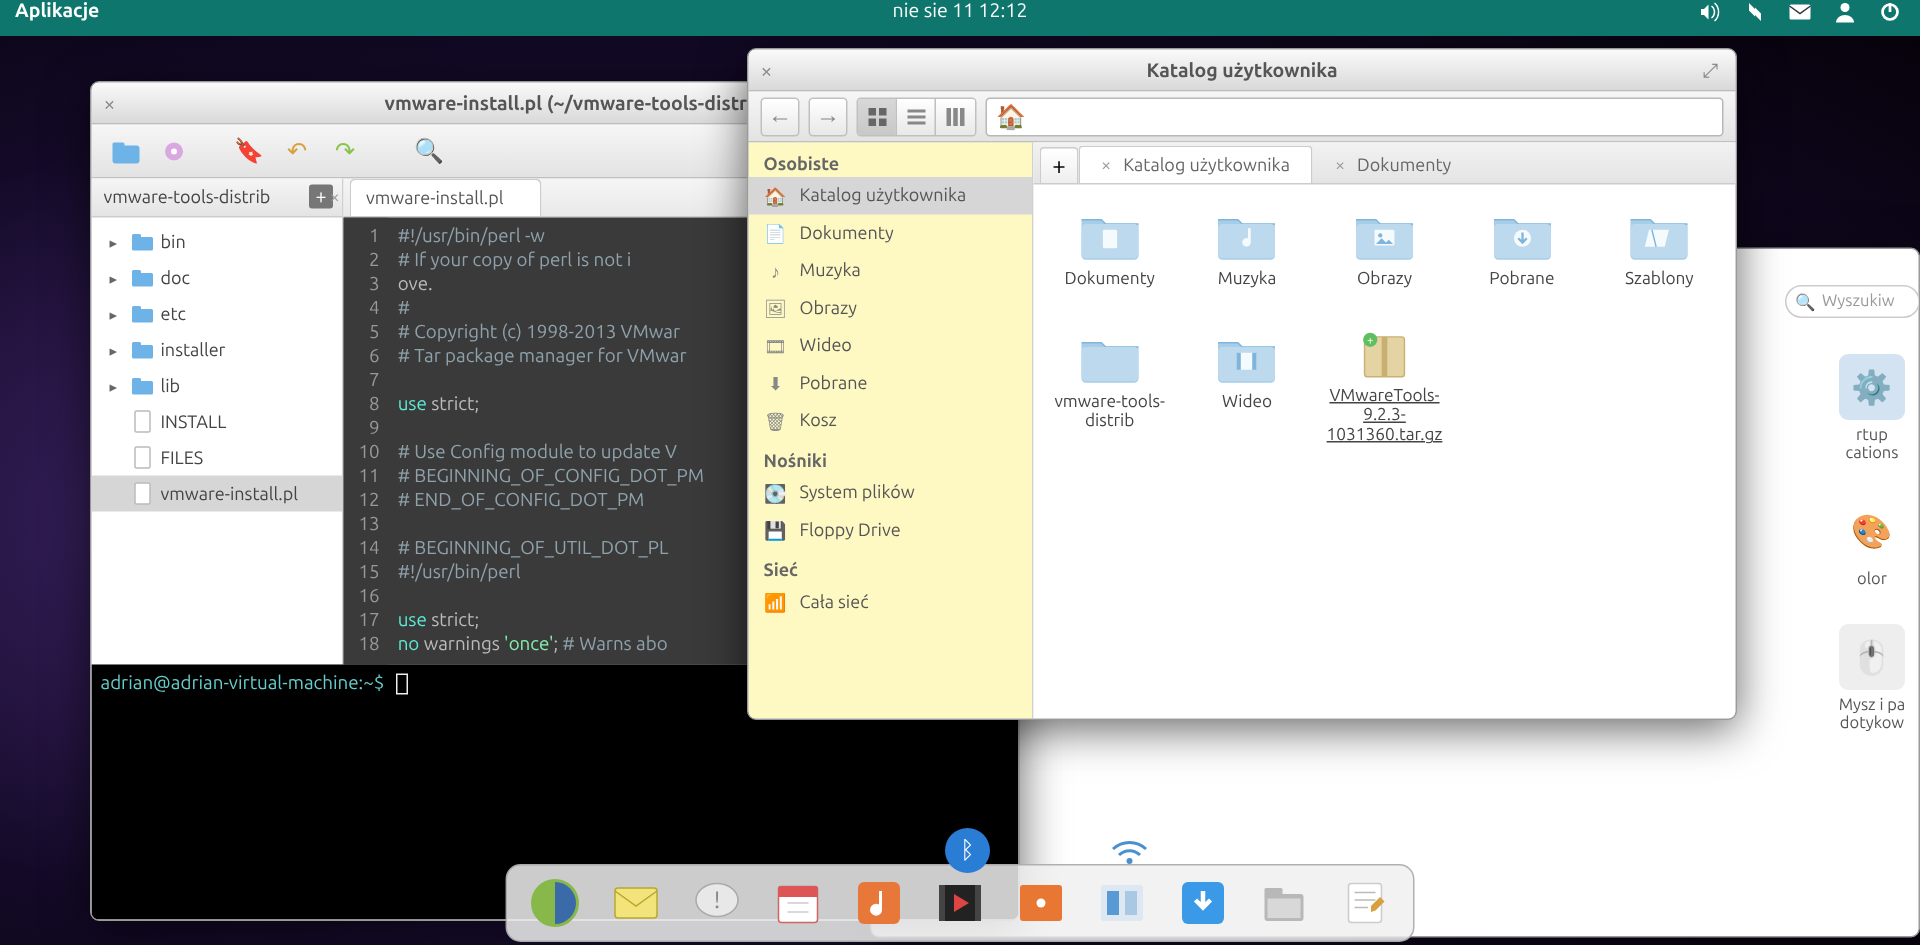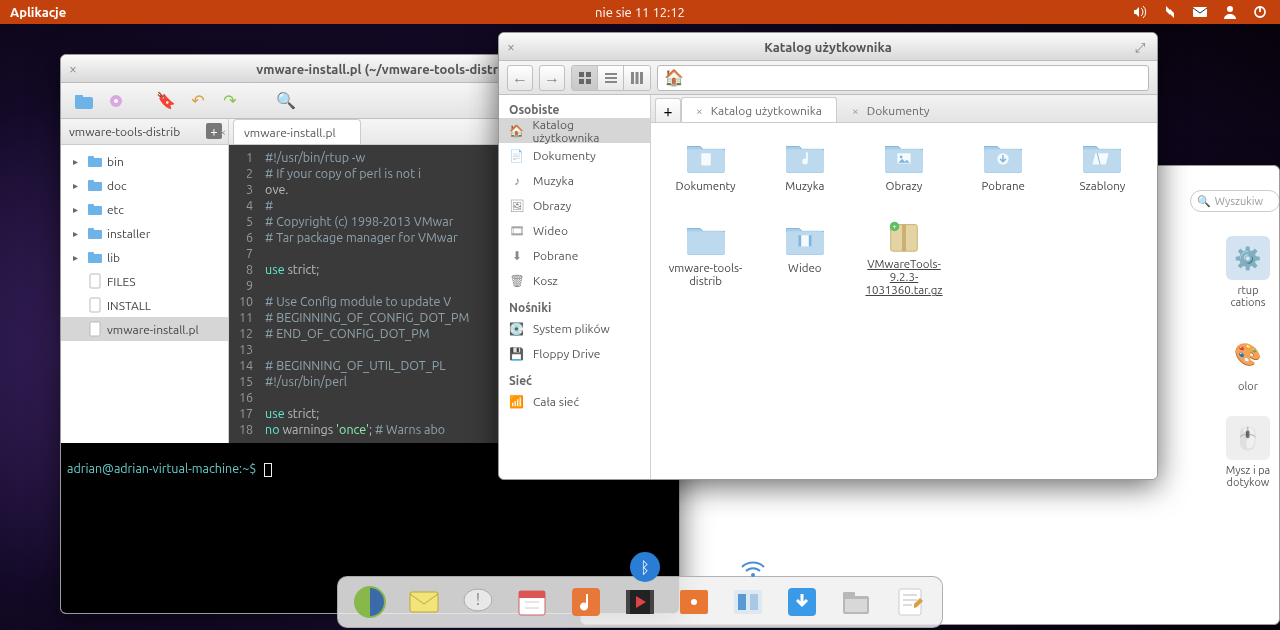--- a/index.html
+++ b/index.html
@@ -1,20 +1,20 @@
 <!DOCTYPE html>
 <html><head>
 <meta charset="utf-8">
 <style>
 * { margin:0; padding:0; box-sizing:border-box; font-family:"Segoe UI",Ubuntu,Arial,sans-serif; }
 body { width:1280px; height:630px; overflow:hidden; position:relative;
   background: radial-gradient(ellipse at 35% 55%, #8b5fb0 0%, #5d3a82 15%, #2e1a4f 35%, #140a28 60%, #050108 100%);
 }
 
-.top-panel{position:absolute;top:0;left:0;right:0;height:24px;background:#c2410c;color:#fff;display:flex;align-items:center;font-size:13px;z-index:100}
+.top-panel{position:absolute;top:0;left:0;right:0;height:24px;background:#0f766e;color:#fff;display:flex;align-items:flex-start;font-size:13px;z-index:100}
 .top-panel .left{padding:0 10px;font-weight:bold}
 .top-panel .center{position:absolute;left:50%;transform:translateX(-50%);font-weight:normal}
 .top-panel .right{margin-left:auto;display:flex;align-items:center;gap:14px;padding-right:12px}
 .top-panel .icon{width:16px;height:16px;display:flex;align-items:center;justify-content:center}
 
 
 .win{position:absolute;background:#eaeaea;border:1px solid #9a9a9a;border-radius:6px;box-shadow:0 6px 30px rgba(0,0,0,.6);display:flex;flex-direction:column;overflow:hidden}
 .titlebar{height:28px;background:linear-gradient(#fafafa,#d9d9d9);display:flex;align-items:center;font-size:13px;color:#555;border-bottom:1px solid #bcbcbc}
 .titlebar .close{width:14px;height:14px;margin:0 8px;color:#888;font-size:14px;line-height:14px;cursor:pointer}
 .titlebar .title{flex:1;text-align:center;font-weight:bold}
@@ -36,35 +36,35 @@
 .editor-main{flex:1;display:flex;flex-direction:column;min-width:0}
 .editor-tabs{height:26px;background:linear-gradient(#f5f5f5,#e9e9e9);border-bottom:1px solid #ccc;display:flex;align-items:flex-end}
 .ed-tab{height:25px;background:#fff;border:1px solid #ccc;border-bottom:none;border-radius:4px 4px 0 0;display:flex;align-items:center;padding:0 24px 0 10px;font-size:12px;color:#555;position:relative;margin-left:4px}
 .ed-tab .x{position:absolute;left:-18px;top:5px;font-size:12px;color:#999;width:14px;text-align:center}
 .code{flex:1;background:#3a3a3a;font-family:"DejaVu Sans Mono",Consolas,monospace;font-size:12.5px;color:#ddd;display:flex;overflow:hidden;line-height:16px}
 .gutter{background:#3a3a3a;color:#999;padding:4px 6px 4px 10px;text-align:right;user-select:none}
 .codetext{padding:4px 6px;white-space:pre;color:#bbb}
 .codetext .c{color:#8fa2ac}
 .codetext .k{color:#5eead4}
 .codetext .s{color:#86efac}
-.terminal{height:170px;background:#000;color:#eee;font-family:"DejaVu Sans Mono",Consolas,monospace;font-size:12.5px;padding:18px 6px}
+.terminal{height:170px;background:#000;color:#eee;font-family:"DejaVu Sans Mono",Consolas,monospace;font-size:12.5px;padding:4px 6px}
 .terminal .prompt{color:#6cc;}
 .cursor{display:inline-block;width:8px;height:14px;border:1px solid #eee;vertical-align:middle}
 
 
 .files-win{left:498px;top:32px;width:660px;height:448px;z-index:50}
 .fm-toolbar{height:34px;background:linear-gradient(#f6f6f6,#e3e3e3);display:flex;align-items:center;padding:0 8px;gap:6px;border-bottom:1px solid #c0c0c0}
 .nav-btn{width:26px;height:26px;border:1px solid #c0c0c0;border-radius:3px;background:linear-gradient(#fff,#e8e8e8);display:flex;align-items:center;justify-content:center;color:#888}
 .view-group{display:flex;border:1px solid #c0c0c0;border-radius:3px;overflow:hidden}
 .view-group .v{width:26px;height:24px;display:flex;align-items:center;justify-content:center;border-right:1px solid #c0c0c0;background:linear-gradient(#fff,#e8e8e8)}
 .view-group .v:last-child{border-right:none}
 .view-group .v.active{background:linear-gradient(#d8d8d8,#c8c8c8)}
 .pathbar{flex:1;height:26px;border:1px solid #b8b8b8;border-radius:3px;background:#fff;display:flex;align-items:center;padding:0 6px}
 .fm-body{flex:1;display:flex;min-height:0}
-.fm-side{width:152px;background:#ffffff;border-right:1px solid #d0d0d0;font-size:12px;color:#555;overflow-y:auto;padding-bottom:6px}
+.fm-side{width:190px;background:#fef9c3;border-right:1px solid #d0d0d0;font-size:12px;color:#555;overflow-y:auto;padding-bottom:6px}
 .fm-cat{padding:8px 10px 2px;font-weight:bold;color:#666;font-size:12px}
 .fm-item{display:flex;align-items:center;gap:8px;height:25px;padding:0 10px;cursor:pointer}
 .fm-item.sel{background:#d6d6d6}
 .fm-main{flex:1;display:flex;flex-direction:column;background:#fff;min-width:0}
 .fm-tabs{height:28px;background:linear-gradient(#f2f2f2,#e4e4e4);display:flex;align-items:flex-end;border-bottom:1px solid #ccc}
 .fm-tab-new{width:26px;height:24px;border:1px solid #ccc;border-bottom:none;display:flex;align-items:center;justify-content:center;background:linear-gradient(#fff,#eee);border-radius:3px 3px 0 0;margin-left:4px}
 .fm-tab{height:25px;display:flex;align-items:center;padding:0 14px;font-size:12px;color:#666;gap:8px;border:1px solid transparent;border-bottom:none}
 .fm-tab.active{background:#fff;border-color:#ccc;border-radius:3px 3px 0 0}
 .fm-grid{flex:1;padding:10px 6px;display:grid;grid-template-columns:repeat(5,1fr);grid-auto-rows:78px;gap:4px 2px;overflow:auto}
 .fcell{display:flex;flex-direction:column;align-items:center;font-size:11.5px;color:#444;text-align:center;cursor:pointer;border-radius:4px;padding-top:2px}
@@ -244,30 +244,30 @@
             </span>
     <span>lib</span>
   </div>
   <div class="tree-row ">
     <span class="disc"></span>
     <span class="ficon">
               <svg width="14" height="16">
                 <rect x="2" y="1" width="10" height="14" rx="1" fill="#fff" stroke="#bbb"></rect>
               </svg>
             </span>
-    <span>FILES</span>
+    <span>INSTALL</span>
   </div>
   <div class="tree-row ">
     <span class="disc"></span>
     <span class="ficon">
               <svg width="14" height="16">
                 <rect x="2" y="1" width="10" height="14" rx="1" fill="#fff" stroke="#bbb"></rect>
               </svg>
             </span>
-    <span>INSTALL</span>
+    <span>FILES</span>
   </div>
   <div class="tree-row sel">
     <span class="disc"></span>
     <span class="ficon">
               <svg width="14" height="16">
                 <rect x="2" y="1" width="10" height="14" rx="1" fill="#fff" stroke="#bbb"></rect>
               </svg>
             </span>
     <span>vmware-install.pl</span>
   </div>
@@ -275,21 +275,21 @@
     </div>
     <div class="editor-main">
       <div class="editor-tabs">
         <div class="ed-tab">
           <span class="x">×</span>
           <span>vmware-install.pl</span>
         </div>
       </div>
       <div class="code">
         <div class="gutter" id="gutter">1<br>2<br>3<br>4<br>5<br>6<br>7<br>8<br>9<br>10<br>11<br>12<br>13<br>14<br>15<br>16<br>17<br>18</div>
-        <div class="codetext" id="codetext"><span class="c">#!/usr/bin/rtup -w</span>
+        <div class="codetext" id="codetext"><span class="c">#!/usr/bin/perl -w</span>
 <span class="c"># If your copy of perl is not i</span>
 ove.
 <span class="c">#</span>
 <span class="c"># Copyright (c) 1998-2013 VMwar</span>
 <span class="c"># Tar package manager for VMwar</span>
 &nbsp;
 <span class="k">use</span> strict;
 &nbsp;
 <span class="c"># Use Config module to update V</span>
 <span class="c"># BEGINNING_OF_CONFIG_DOT_PM</span>

